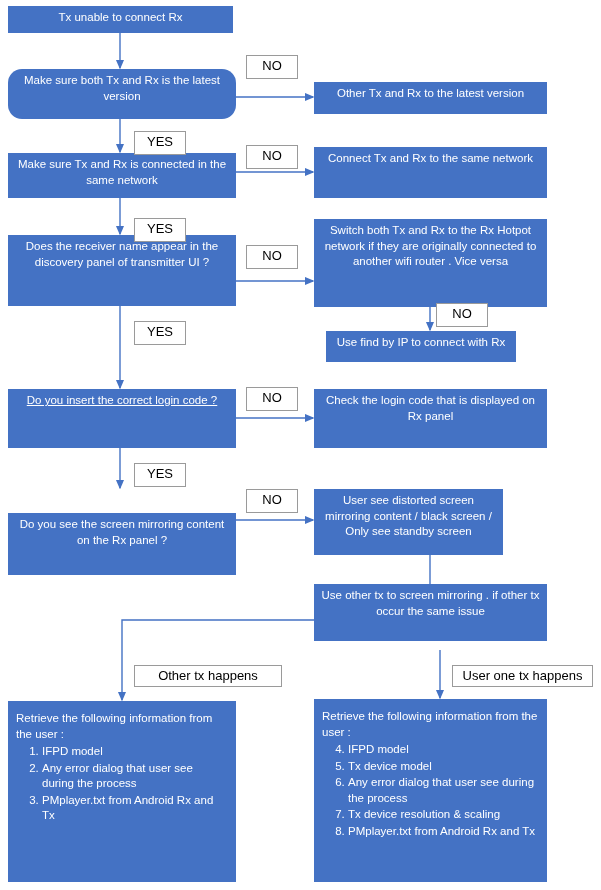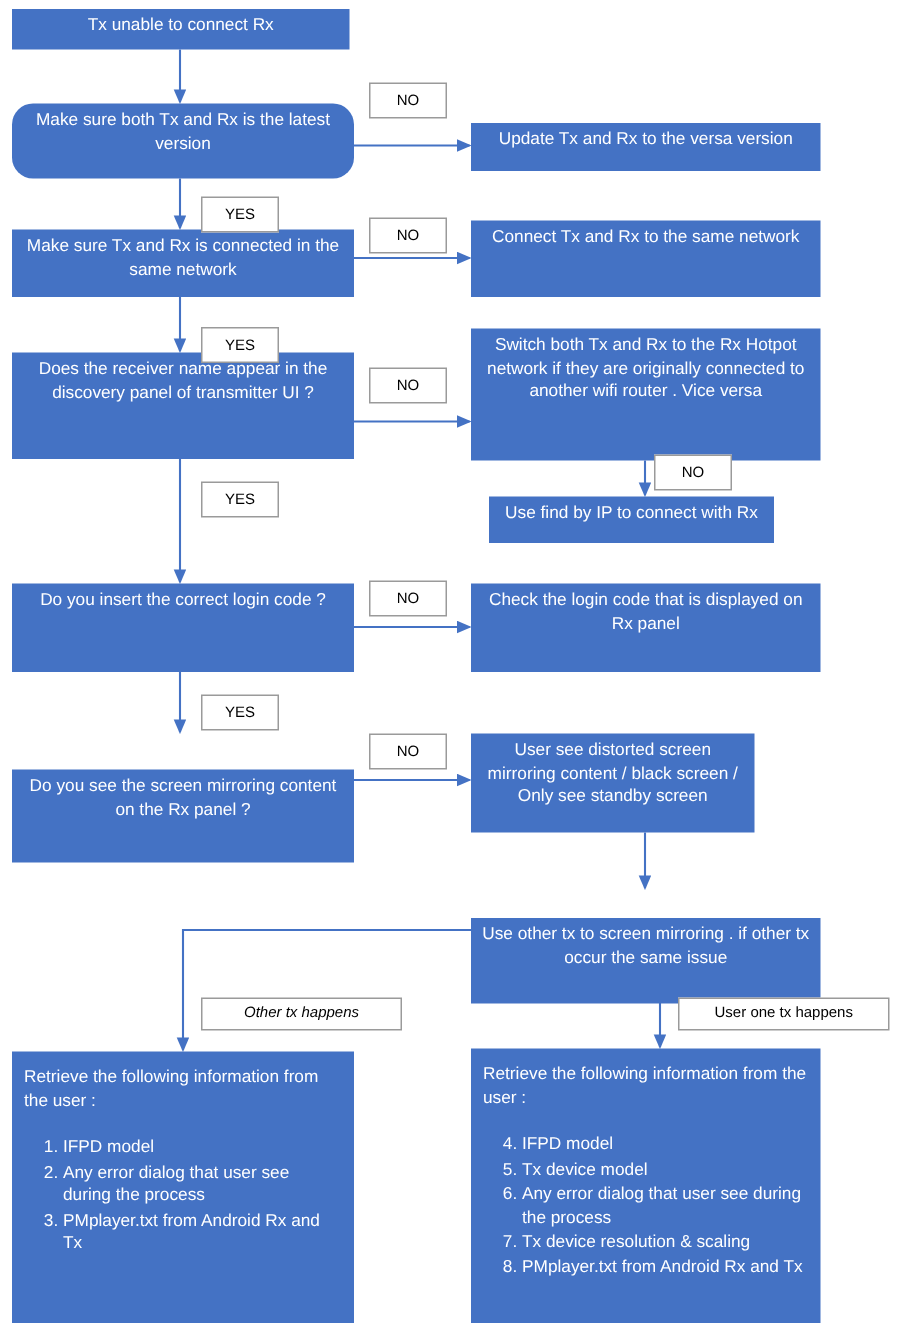--- a/index.html
+++ b/index.html
@@ -34,25 +34,25 @@
   .node .txt {
     display: block;
     width: 100%;
   }
   .label {
     position: absolute;
     box-sizing: border-box;
     background: #ffffff;
     border: 1px solid #9a9a9a;
     color: #000000;
-    font-size: 10px;
+    font-size: 13px;
     line-height: 14px;
     text-align: center;
     display: flex;
-    align-items: flex-end;
+    align-items: flex-start;
     justify-content: center;
     padding: 3px 6px;
     white-space: pre;
   }
   svg.wires {
     position: absolute;
     left: 0;
     top: 0;
     width: 601px;
     height: 890px;
@@ -62,21 +62,21 @@
     position: absolute;
     box-sizing: border-box;
     background: #4472c4;
     color: #ffffff;
     font-size: 11.5px;
     line-height: 15.5px;
     padding: 10px 8px;
   }
   .listblock .lead {
     display: block;
-    margin-bottom: 16px;
+    margin-bottom: 2px;
   }
   .listblock ol {
     margin: 0;
     padding-left: 26px;
   }
   .listblock ol li {
     margin: 0 0 1px 0;
   }
 </style>
 </head>
@@ -124,21 +124,21 @@
 
   <div class="node" style="left:8px; top:6px; width:225px; height:27px;">
     <span class="txt">Tx unable to connect Rx</span>
   </div>
 
   <div class="node" style="left:8px; top:69px; width:228px; height:50px;border-radius:14px;">
     <span class="txt">Make sure both Tx and Rx is the latest version</span>
   </div>
 
   <div class="node" style="left:314px; top:82px; width:233px; height:32px;">
-    <span class="txt">Update Tx and Rx to the versa version</span>
+    <span class="txt">Other Tx and Rx to the latest version</span>
   </div>
 
   <div class="node" style="left:8px; top:153px; width:228px; height:45px;">
     <span class="txt">Make sure Tx and Rx is connected in the same network</span>
   </div>
 
   <div class="node" style="left:314px; top:147px; width:233px; height:51px;">
     <span class="txt">Connect Tx and Rx to the same network</span>
   </div>
 
@@ -147,37 +147,37 @@
   </div>
 
   <div class="node" style="left:314px; top:219px; width:233px; height:88px;">
     <span class="txt">Switch both Tx and Rx to the Rx Hotpot network if they are originally connected to another wifi router . Vice versa</span>
   </div>
 
   <div class="node" style="left:326px; top:331px; width:190px; height:31px;">
     <span class="txt">Use find by IP to connect with Rx</span>
   </div>
 
-  <div class="node" style="left:8px; top:389px; width:228px; height:59px;">
+  <div class="node" style="left:8px; top:389px; width:228px; height:59px;text-decoration:underline;">
     <span class="txt">Do you insert the correct login code ?</span>
   </div>
 
   <div class="node" style="left:314px; top:389px; width:233px; height:59px;">
     <span class="txt">Check the login code that is displayed on Rx panel</span>
   </div>
 
   <div class="node" style="left:8px; top:489px; width:228px; height:62px;margin-top:24px;">
     <span class="txt">Do you see the screen mirroring content on the Rx panel ?</span>
   </div>
 
   <div class="node" style="left:314px; top:489px; width:189px; height:66px;">
     <span class="txt">User see distorted screen mirroring content / black screen / Only see standby screen</span>
   </div>
 
-  <div class="node" style="left:314px; top:612px; width:233px; height:57px;">
+  <div class="node" style="left:314px; top:584px; width:233px; height:57px;">
     <span class="txt">Use other tx to screen mirroring . if other tx occur the same issue</span>
   </div>
 
   <div class="listblock" style="left:8px; top:701px; width:228px; height:181px;">
     <span class="lead">Retrieve the following information from the user :</span>
     <ol id="left-list">
         <li>IFPD model</li>
         <li>Any error dialog that user see during the process</li>
         <li>PMplayer.txt from Android Rx and Tx</li>
       </ol>
@@ -217,20 +217,20 @@
   </div>
   <div class="label" style="left:246px; top:387px; width:52px; height:24px;">
     <span>NO</span>
   </div>
   <div class="label" style="left:134px; top:463px; width:52px; height:24px;">
     <span>YES</span>
   </div>
   <div class="label" style="left:246px; top:489px; width:52px; height:24px;">
     <span>NO</span>
   </div>
-  <div class="label" style="left:134px; top:665px; width:134px; height:22px;font-style:italic;">
+  <div class="label" style="left:134px; top:665px; width:148px; height:22px;">
     <span>Other tx happens</span>
   </div>
   <div class="label" style="left:452px; top:665px; width:141px; height:22px;">
     <span>User one tx happens</span>
   </div>
 
 </div>
 
 </body></html>

